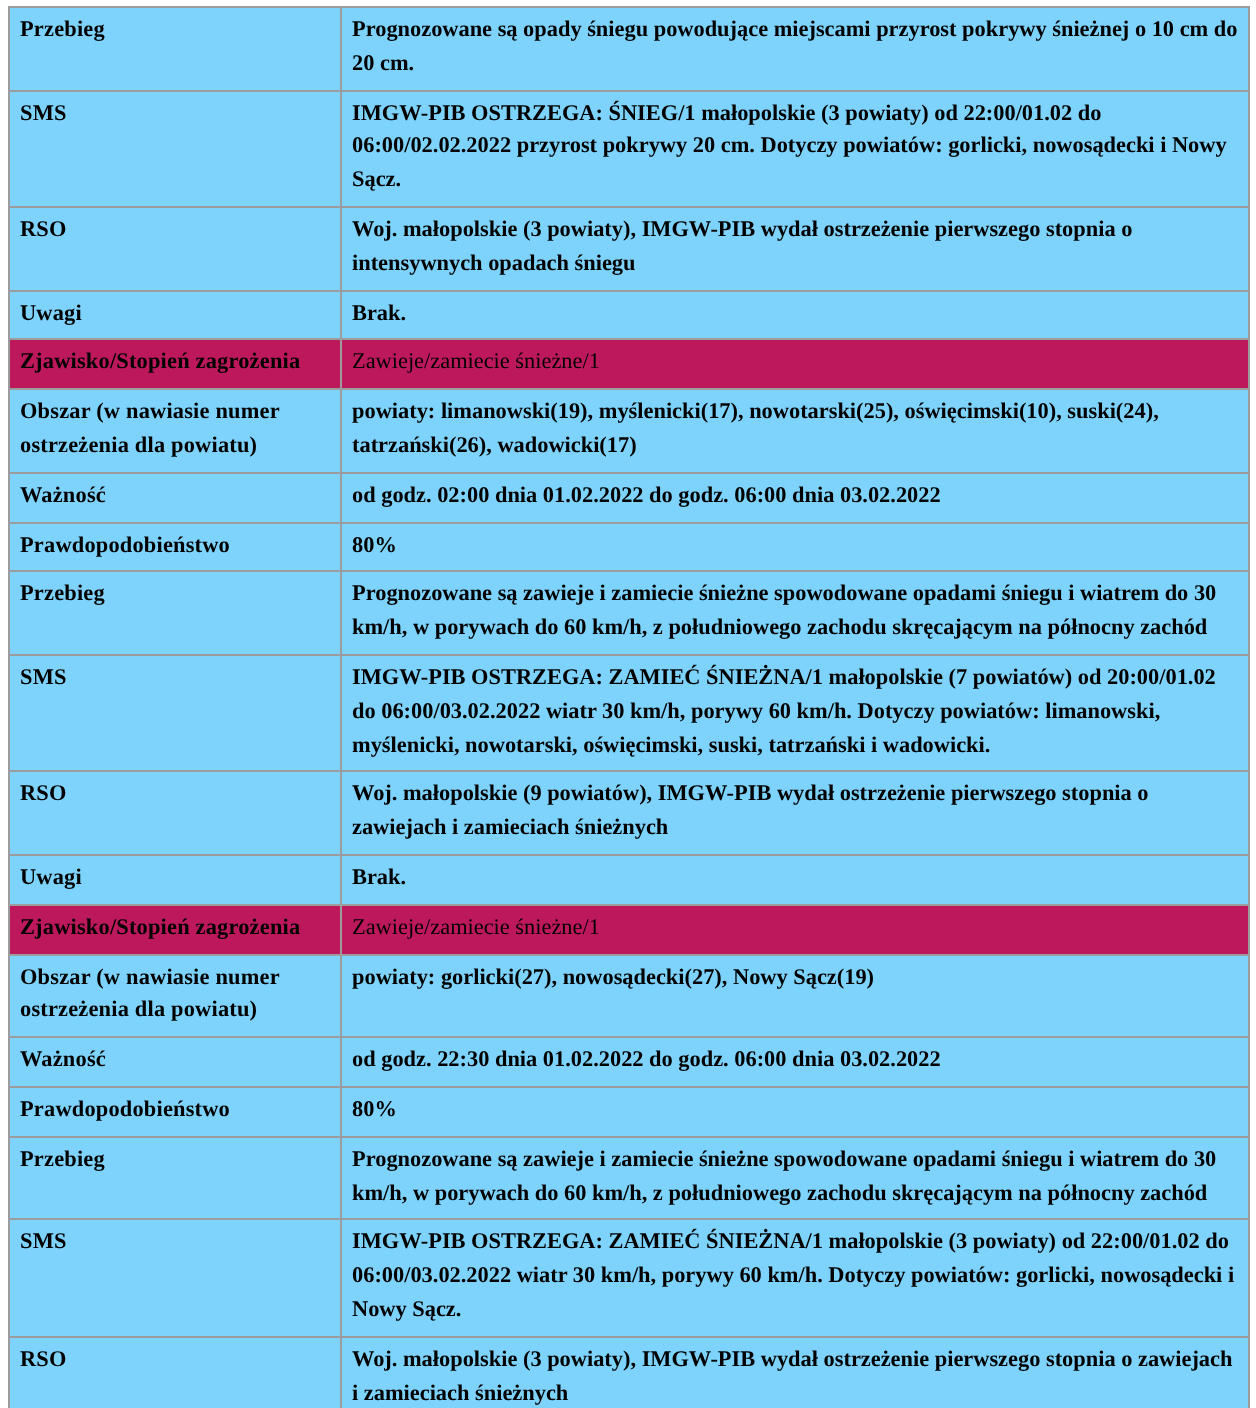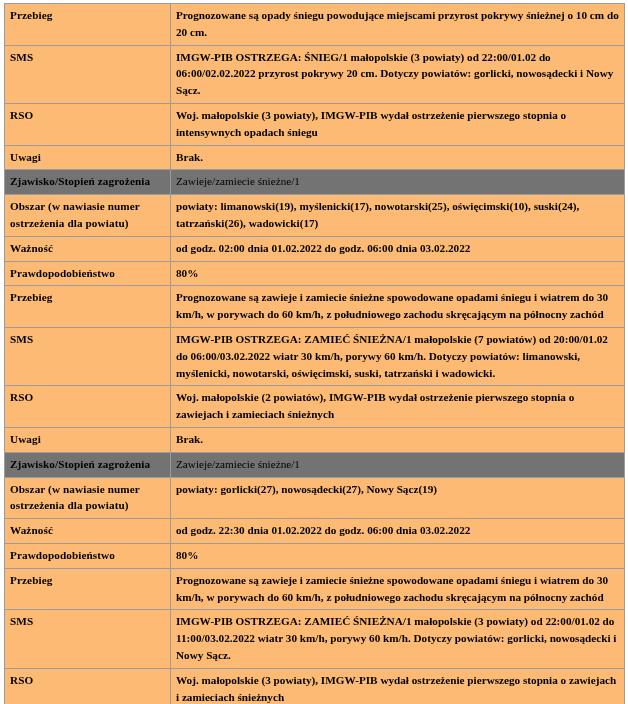--- a/index.html
+++ b/index.html
@@ -29,31 +29,31 @@
   }
   table.warn-table col.c-label { width: 166px; }
   table.warn-table col.c-value { width: 454px; }
 
   table.warn-table td {
     border: 1px solid #9c9c9c;
     vertical-align: top;
     padding: 3px 4px 4px 5px;
     font-size: 11.2px;
     line-height: 1.50;
-    background: #fdba74;
+    background: #7dd3fc;
   }
   td.label {
     font-weight: bold;
     letter-spacing: 0.1px;
   }
   td.value {
     font-weight: bold;
   }
   tr.highlight td {
-    background: #737373;
+    background: #be185d;
   }
   tr.highlight td.label {
     font-weight: bold;
   }
   tr.highlight td.value {
     font-weight: normal;
   }
 </style>
 </head>
 <body>
@@ -100,21 +100,21 @@
         <tr>
           <td class="label">Przebieg</td>
           <td class="value">Prognozowane są zawieje i zamiecie śnieżne spowodowane opadami śniegu i wiatrem do 30 km/h, w porywach do 60 km/h, z południowego zachodu skręcającym na północny zachód</td>
         </tr>
         <tr>
           <td class="label">SMS</td>
           <td class="value">IMGW-PIB OSTRZEGA: ZAMIEĆ ŚNIEŻNA/1 małopolskie (7 powiatów) od 20:00/01.02 do 06:00/03.02.2022 wiatr 30 km/h, porywy 60 km/h. Dotyczy powiatów: limanowski, myślenicki, nowotarski, oświęcimski, suski, tatrzański i wadowicki.</td>
         </tr>
         <tr>
           <td class="label">RSO</td>
-          <td class="value">Woj. małopolskie (2 powiatów), IMGW-PIB wydał ostrzeżenie pierwszego stopnia o zawiejach i zamieciach śnieżnych</td>
+          <td class="value">Woj. małopolskie (9 powiatów), IMGW-PIB wydał ostrzeżenie pierwszego stopnia o zawiejach i zamieciach śnieżnych</td>
         </tr>
         <tr>
           <td class="label">Uwagi</td>
           <td class="value">Brak.</td>
         </tr>
         <tr class="highlight">
           <td class="label">Zjawisko/Stopień zagrożenia</td>
           <td class="value">Zawieje/zamiecie śnieżne/1</td>
         </tr>
         <tr>
@@ -128,21 +128,21 @@
         <tr>
           <td class="label">Prawdopodobieństwo</td>
           <td class="value">80%</td>
         </tr>
         <tr>
           <td class="label">Przebieg</td>
           <td class="value">Prognozowane są zawieje i zamiecie śnieżne spowodowane opadami śniegu i wiatrem do 30 km/h, w porywach do 60 km/h, z południowego zachodu skręcającym na północny zachód</td>
         </tr>
         <tr>
           <td class="label">SMS</td>
-          <td class="value">IMGW-PIB OSTRZEGA: ZAMIEĆ ŚNIEŻNA/1 małopolskie (3 powiaty) od 22:00/01.02 do 11:00/03.02.2022 wiatr 30 km/h, porywy 60 km/h. Dotyczy powiatów: gorlicki, nowosądecki i Nowy Sącz.</td>
+          <td class="value">IMGW-PIB OSTRZEGA: ZAMIEĆ ŚNIEŻNA/1 małopolskie (3 powiaty) od 22:00/01.02 do 06:00/03.02.2022 wiatr 30 km/h, porywy 60 km/h. Dotyczy powiatów: gorlicki, nowosądecki i Nowy Sącz.</td>
         </tr>
         <tr>
           <td class="label">RSO</td>
           <td class="value">Woj. małopolskie (3 powiaty), IMGW-PIB wydał ostrzeżenie pierwszego stopnia o zawiejach i zamieciach śnieżnych</td>
         </tr>
         <tr>
           <td class="label">Uwagi</td>
           <td class="value">Brak.</td>
         </tr>
       </tbody>

